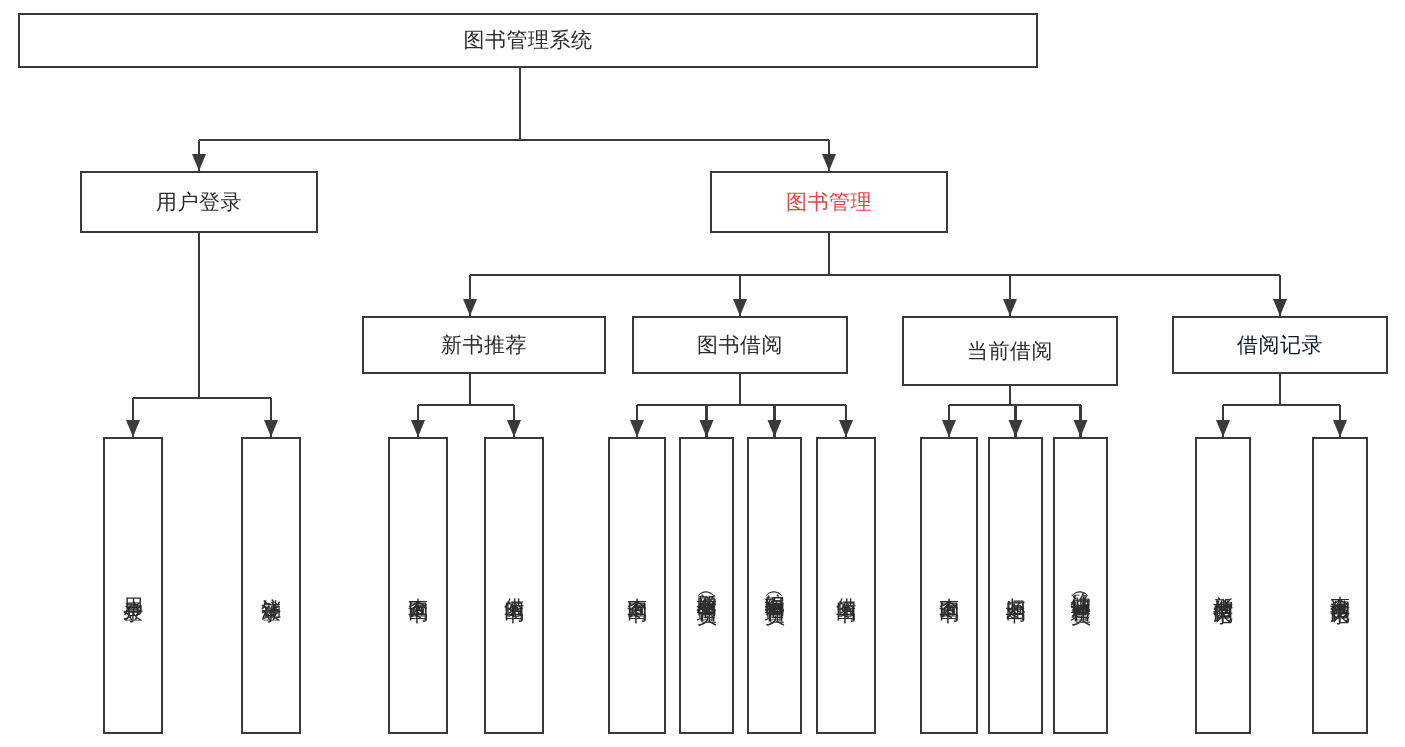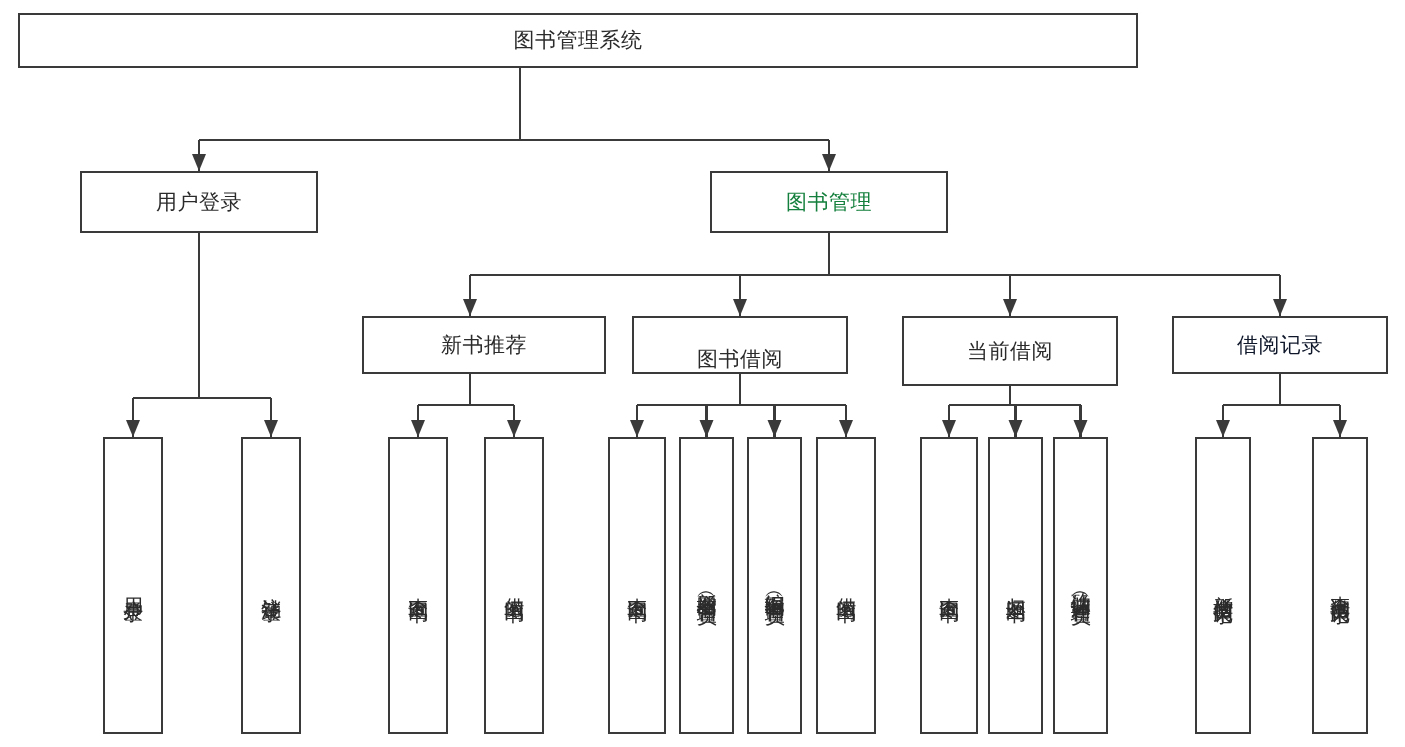--- a/index.html
+++ b/index.html
@@ -115,33 +115,33 @@
       <line x1="1080.5" y1="405" x2="1080.5" y2="437" stroke="#3a3a3a" stroke-width="2.6" shape-rendering="crispEdges"></line>
       <path d="M 1073.5 420 L 1087.5 420 L 1080.5 437 Z" fill="#3a3a3a"></path>
       <line x1="1280" y1="374" x2="1280" y2="405" stroke="#3a3a3a" stroke-width="2.6" shape-rendering="crispEdges"></line>
       <line x1="1223" y1="405" x2="1340" y2="405" stroke="#3a3a3a" stroke-width="2.6" shape-rendering="crispEdges"></line>
       <line x1="1223" y1="405" x2="1223" y2="437" stroke="#3a3a3a" stroke-width="2.6" shape-rendering="crispEdges"></line>
       <path d="M 1216 420 L 1230 420 L 1223 437 Z" fill="#3a3a3a"></path>
       <line x1="1340" y1="405" x2="1340" y2="437" stroke="#3a3a3a" stroke-width="2.6" shape-rendering="crispEdges"></line>
       <path d="M 1333 420 L 1347 420 L 1340 437 Z" fill="#3a3a3a"></path>
     </svg>
   <div id="node-layer">
-      <div class="node horizontal" style="left: 18px; top: 13px; width: 1120px; height: 55px; border-color: rgb(58, 58, 58);">
+      <div class="node horizontal" style="left: 18px; top: 13px; width: 1020px; height: 55px; border-color: rgb(58, 58, 58);">
         <span class="node-label" style="color: rgb(43, 43, 43);">图书管理系统</span>
       </div>
       <div class="node horizontal" style="left: 80px; top: 171px; width: 238px; height: 62px; border-color: rgb(58, 58, 58);">
         <span class="node-label" style="color: rgb(43, 43, 43);">用户登录</span>
       </div>
       <div class="node horizontal" style="left: 710px; top: 171px; width: 238px; height: 62px; border-color: rgb(58, 58, 58);">
-        <span class="node-label" style="color: #15803d;">图书管理</span>
+        <span class="node-label" style="color: #ef4444;">图书管理</span>
       </div>
       <div class="node horizontal" style="left: 362px; top: 316px; width: 244px; height: 58px; border-color: rgb(58, 58, 58);">
         <span class="node-label" style="color: rgb(43, 43, 43);">新书推荐</span>
       </div>
-      <div class="node horizontal" style="left: 632px; top: 316px; width: 216px; height: 58px; border-color: rgb(58, 58, 58); align-items: flex-end;">
+      <div class="node horizontal" style="left: 632px; top: 316px; width: 216px; height: 58px; border-color: rgb(58, 58, 58);">
         <span class="node-label" style="color: rgb(43, 43, 43);">图书借阅</span>
       </div>
       <div class="node horizontal" style="left: 902px; top: 316px; width: 216px; height: 70px; border-color: rgb(58, 58, 58);">
         <span class="node-label" style="color: rgb(43, 43, 43);">当前借阅</span>
       </div>
       <div class="node horizontal" style="left: 1172px; top: 316px; width: 216px; height: 58px; border-color: rgb(58, 58, 58);">
         <span class="node-label" style="color: #0f172a;">借阅记录</span>
       </div>
       <div class="node vertical" style="left: 103px; top: 437px; width: 60px; height: 297px; border-color: rgb(58, 58, 58);">
         <span class="node-label" style="color: rgb(43, 43, 43);">用户登录</span>

